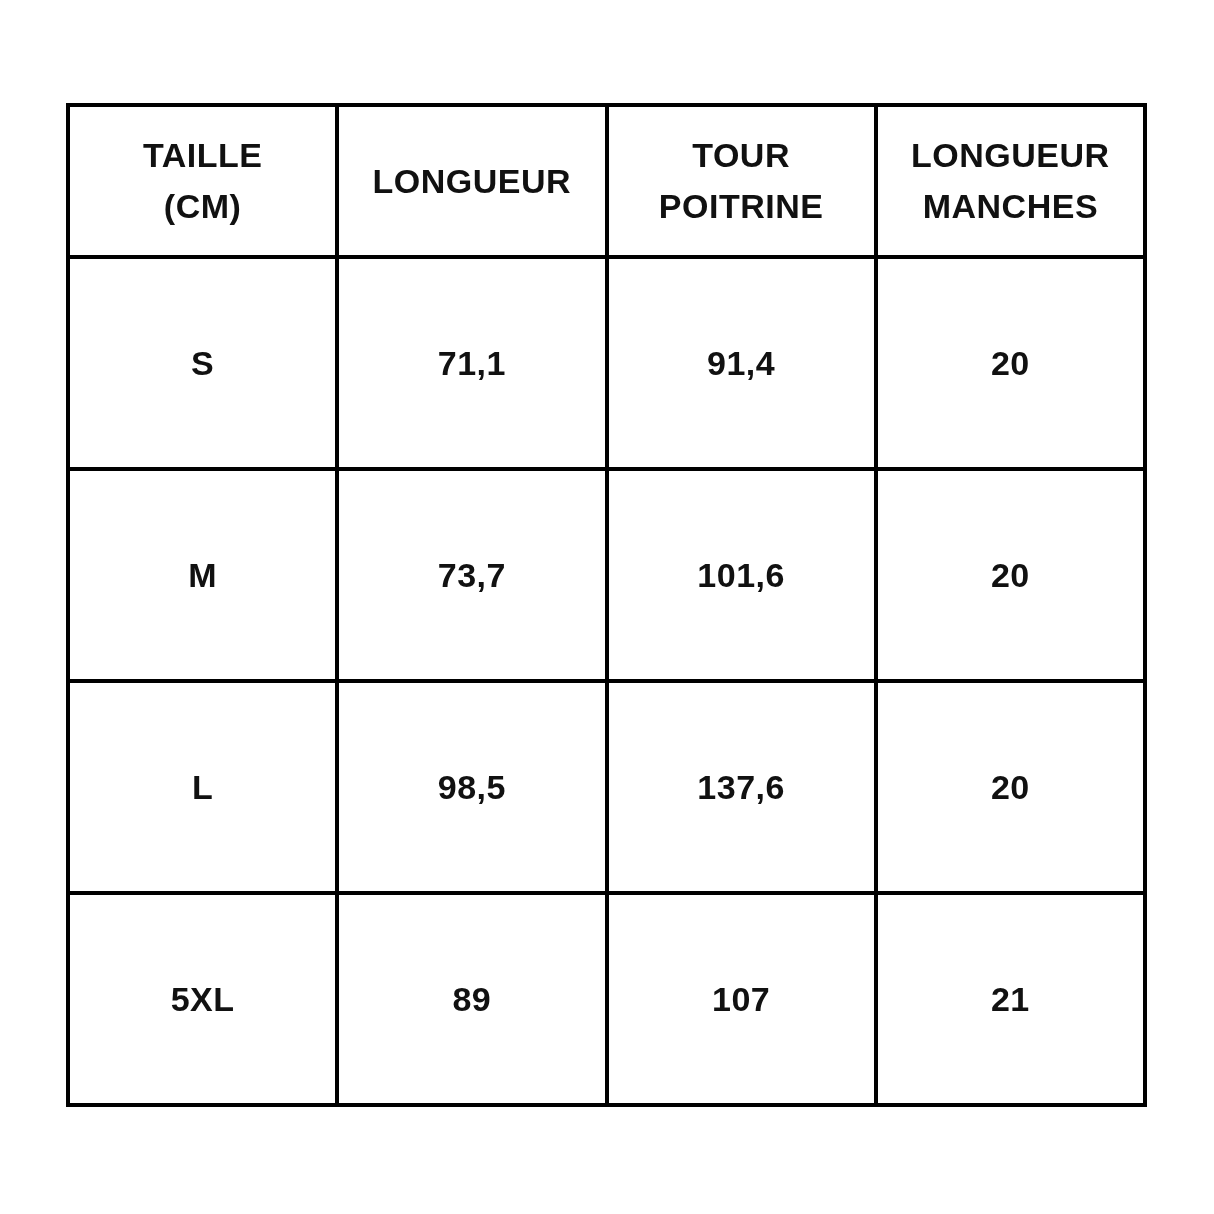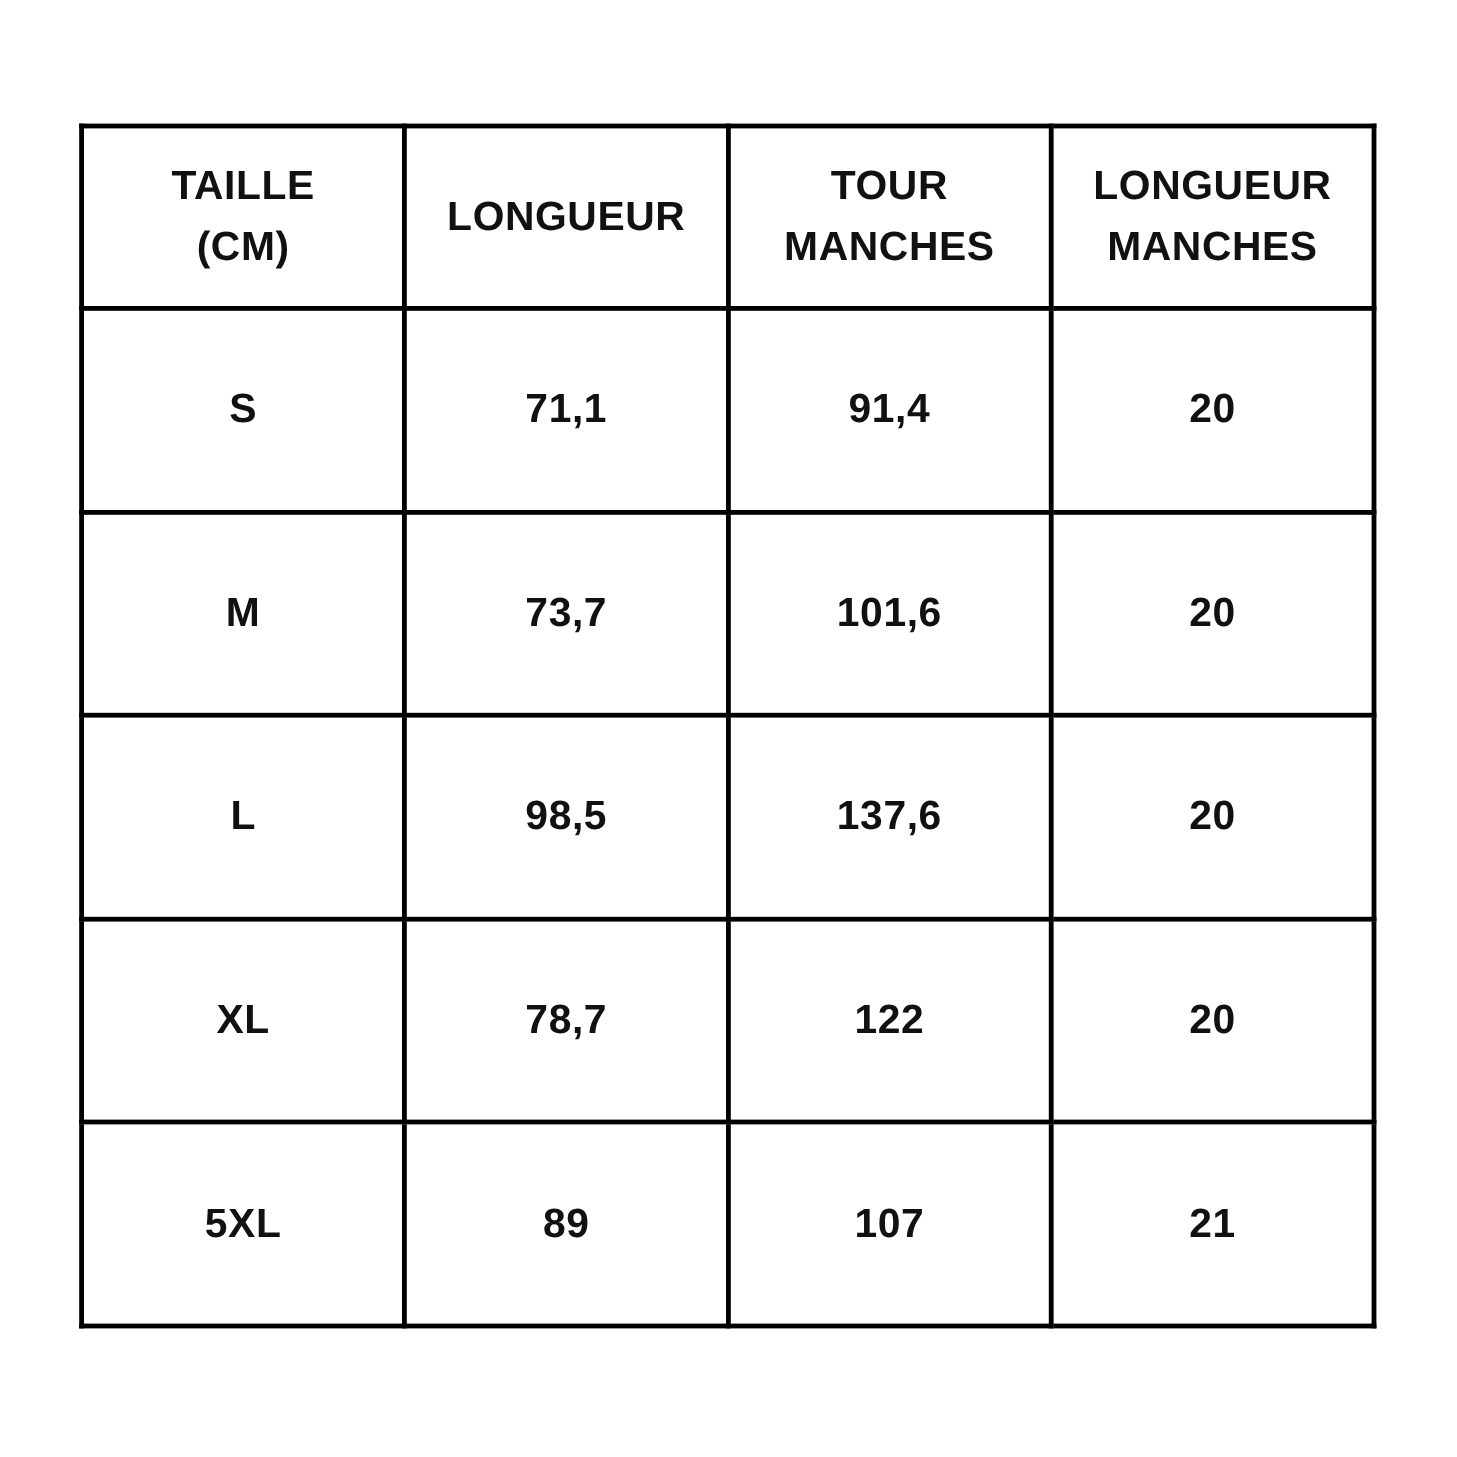--- a/index.html
+++ b/index.html
@@ -49,21 +49,21 @@
 <body>
 
 <div class="canvas">
   <table class="size-chart">
     <thead>
       <tr>
         <th>TAILLE
 (CM)</th>
         <th>LONGUEUR</th>
         <th>TOUR
-MANCHES</th>
+POITRINE</th>
         <th>LONGUEUR
 MANCHES</th>
       </tr>
     </thead>
     <tbody>
       <tr>
         <td>S</td>
         <td>71,1</td>
         <td>91,4</td>
         <td>20</td>
@@ -74,26 +74,20 @@
         <td>101,6</td>
         <td>20</td>
       </tr>
       <tr>
         <td>L</td>
         <td>98,5</td>
         <td>137,6</td>
         <td>20</td>
       </tr>
       <tr>
-        <td>XL</td>
-        <td>78,7</td>
-        <td>122</td>
-        <td>20</td>
-      </tr>
-      <tr>
         <td>5XL</td>
         <td>89</td>
         <td>107</td>
         <td>21</td>
       </tr>
     </tbody>
   </table>
 </div>
 
 </body></html>

